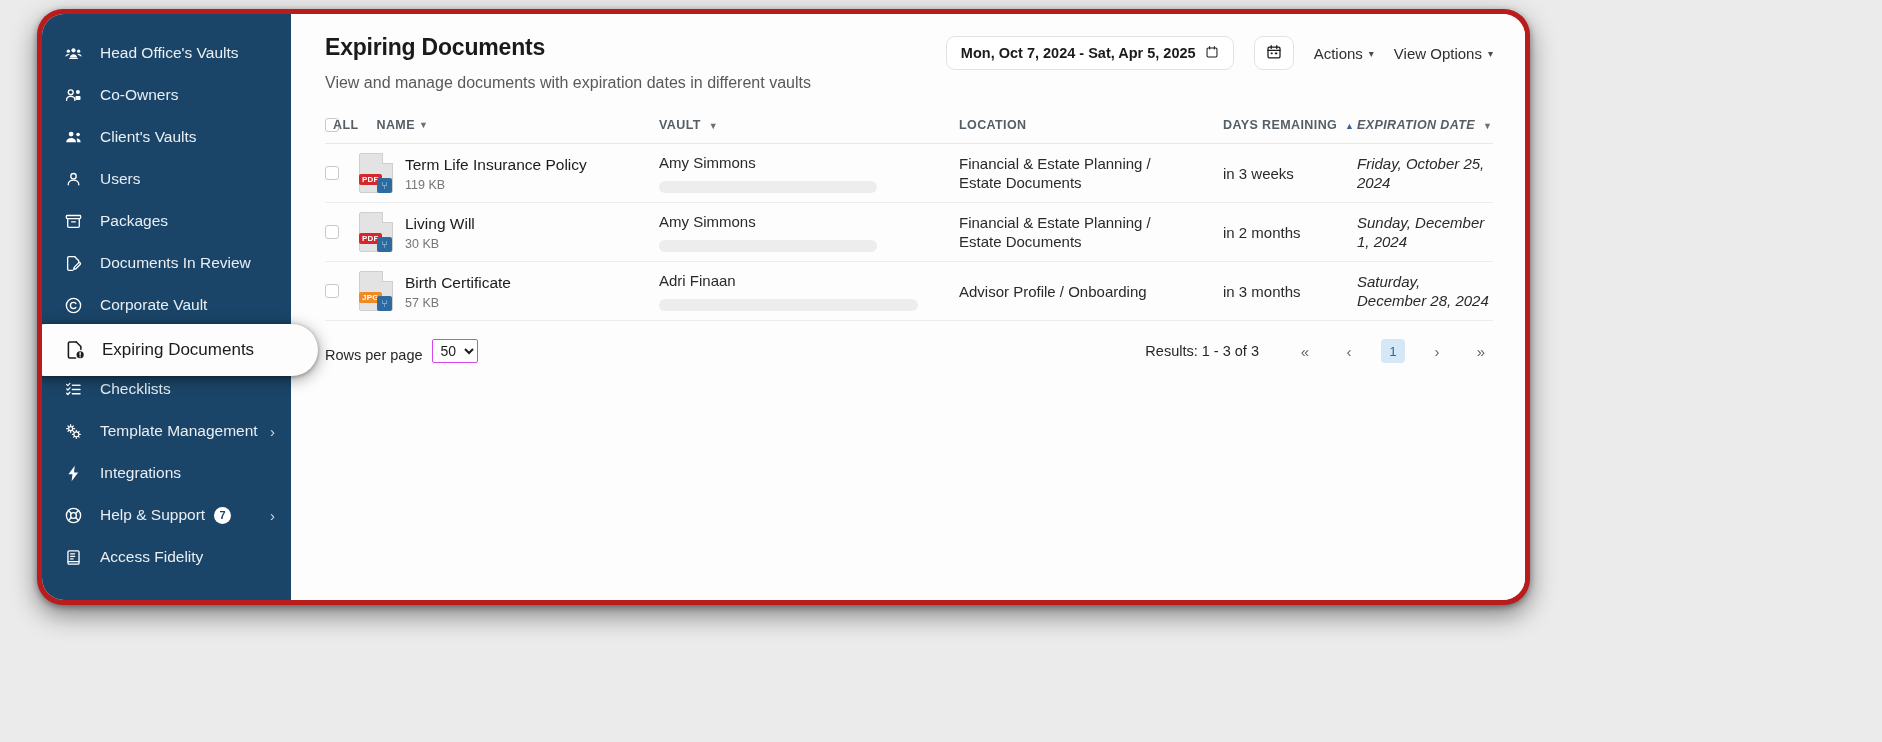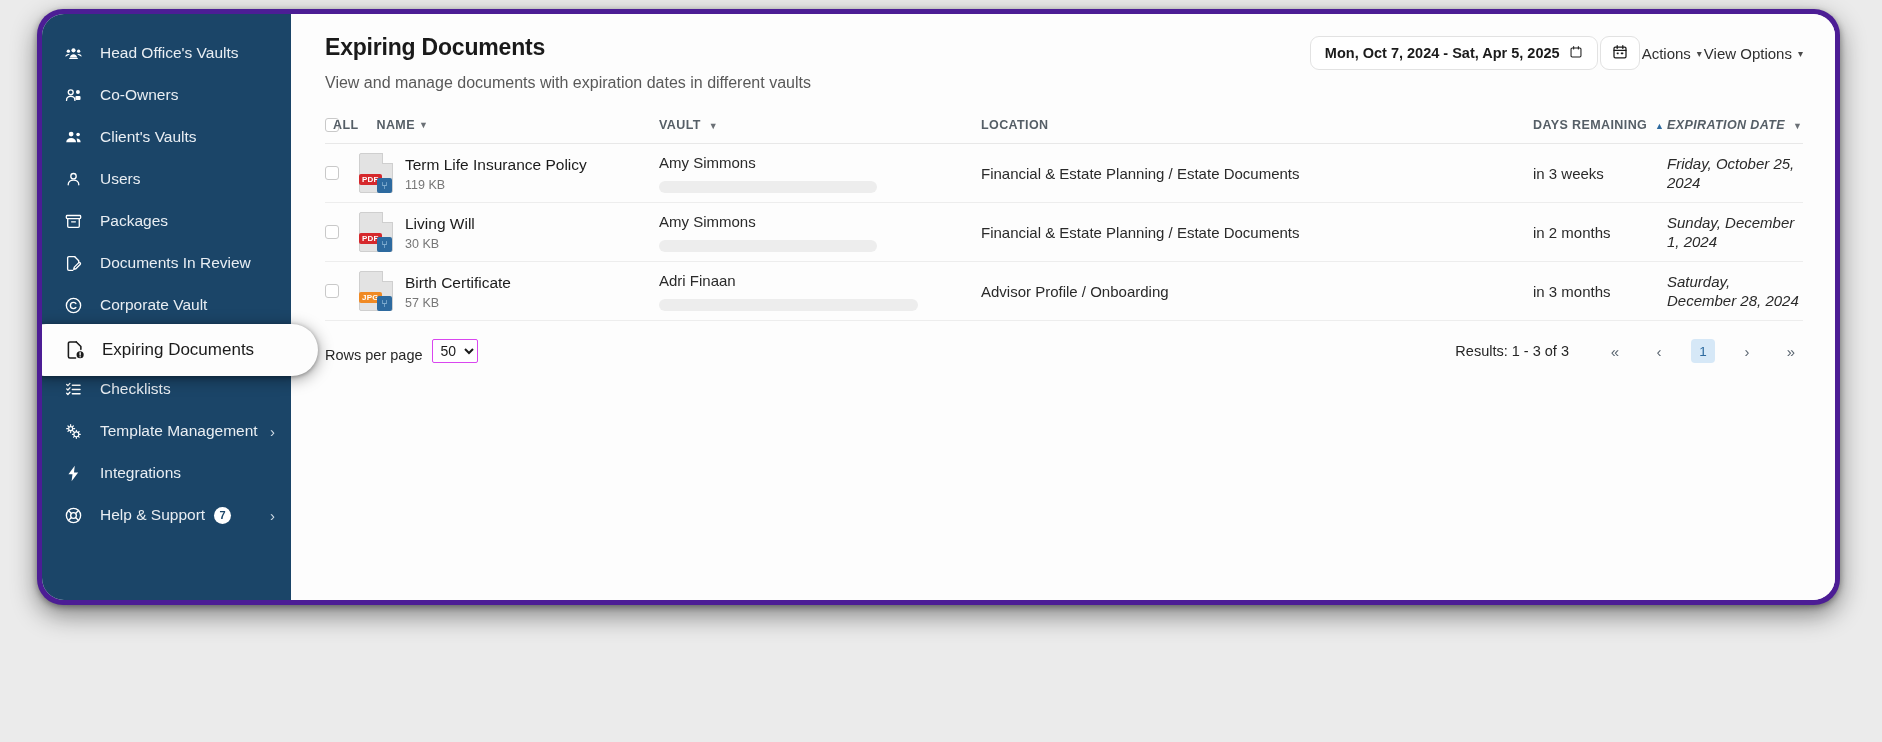--- a/index.html
+++ b/index.html
@@ -7,22 +7,22 @@
     width: 1882px; height: 742px;
     background: #ebebeb;
     font-family: "Liberation Sans", sans-serif;
     overflow: hidden;
   }
 
   
   #window-frame {
     position: absolute;
     left: 37px; top: 9px;
-    width: 1803px; height: 596px;
-    background: #4c1d95;
+    width: 1493px; height: 596px;
+    background: #b91c1c;
     border-radius: 26px;
     padding: 5px;
     box-shadow: 0 10px 26px rgba(0,0,0,.45), 0 2px 6px rgba(0,0,0,.35);
   }
   #window-inner {
     position: relative;
     width: 100%; height: 100%;
     background: #fdfdfd;
     border-radius: 22px;
     overflow: hidden;
@@ -111,21 +111,21 @@
     letter-spacing: -.2px;
   }
   #page-sub {
     margin-top: 13px;
     font-size: 16px;
     color: #595959;
   }
   #head-controls {
     display: flex;
     align-items: center;
-    gap: 2px;
+    gap: 20px;
     padding-top: 2px;
   }
   .pill {
     border: 1px solid #e2e2e2;
     border-radius: 9px;
     background: #fff;
     height: 34px;
     display: flex;
     align-items: center;
     gap: 9px;
@@ -159,21 +159,21 @@
   .row {
     display: flex;
     align-items: center;
     border-bottom: 1px solid #ededed;
     min-height: 50px;
     padding: 9px 0;
   }
   .c-check { width: 34px; flex: 0 0 34px; display: flex; align-items: center; }
   .c-name  { width: 300px; flex: 0 0 300px; display: flex; align-items: center; }
   .c-vault { width: 300px; flex: 0 0 300px; }
-  .c-loc   { flex: 1 1 auto; min-width: 0; padding-right: 35px; margin-left: 22px; }
+  .c-loc   { flex: 1 1 auto; min-width: 0; padding-right: 35px; }
   .c-days  { width: 134px; flex: 0 0 134px; }
   .c-exp   { width: 136px; flex: 0 0 136px; font-style: italic; }
 
   .chk {
     width: 14px; height: 14px;
     border: 1px solid #c9c9c9;
     border-radius: 3px;
     background: #fff;
     cursor: pointer;
   }
@@ -385,20 +385,30 @@
             <circle cx="12" cy="12" r="9"></circle>
             <circle cx="12" cy="12" r="3.6"></circle>
             <path d="M5.6 5.6 9.4 9.4M18.4 5.6 14.6 9.4M5.6 18.4 9.4 14.6M18.4 18.4 14.6 14.6"></path>
           </svg>
         </span>
         <span class="nav-label">Help &amp; Support</span>
         <span class="nav-badge">7</span>
         <span class="nav-chev">›</span>
       </div>
 
+      <div class="nav-item">
+        <span class="nav-ico">
+          <svg width="19" height="19" viewBox="0 0 24 24" fill="none" stroke="currentColor" stroke-width="1.7" stroke-linecap="round" stroke-linejoin="round">
+            <rect x="5" y="3.6" width="14" height="16.8" rx="1.5"></rect>
+            <path d="M8.4 7.4h5M8.4 10.6h5M8.4 13.8h3"></path>
+            <path d="M5 17.2h14"></path>
+          </svg>
+        </span>
+        <span class="nav-label">Access Fidelity</span>
+      </div>
 
       <div id="nav-active">
         <span class="nav-ico">
           <svg width="22" height="22" viewBox="0 0 24 24" fill="none" stroke="currentColor" stroke-width="1.7" stroke-linecap="round" stroke-linejoin="round">
             <path d="M13.4 3.2H6.4a1.6 1.6 0 0 0-1.6 1.6v14.4a1.6 1.6 0 0 0 1.6 1.6h6.2"></path>
             <path d="M13.4 3.2 18.4 8.2v3.1"></path>
             <circle cx="17.6" cy="17.2" r="3.9" fill="currentColor" stroke="none"></circle>
             <path d="M17.6 15v2.4" stroke="#fdfdfd" stroke-width="1.5"></path>
             <circle cx="17.6" cy="19.3" r=".75" fill="#fdfdfd" stroke="none"></circle>
           </svg>

